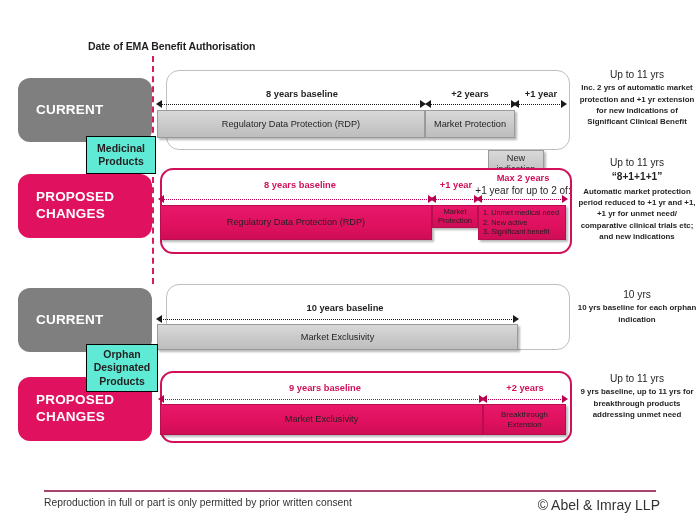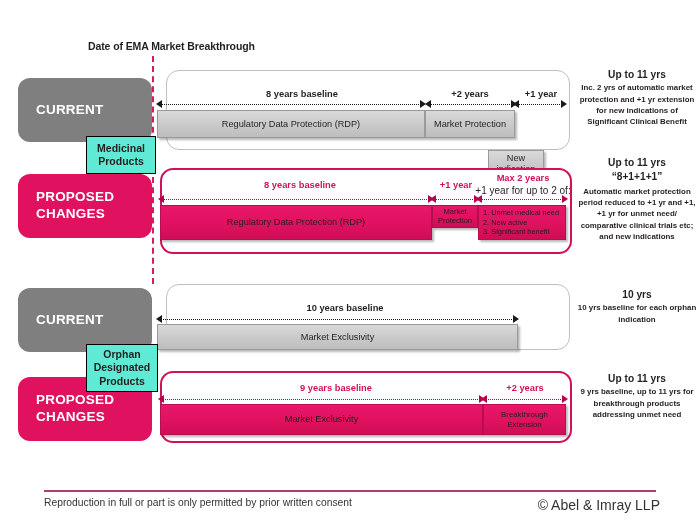--- a/index.html
+++ b/index.html
@@ -84,35 +84,35 @@
   .arrow .head.l{left:0;border-right:6px solid #1a1a1a;}
   .arrow .head.r{right:0;border-left:6px solid #1a1a1a;}
   .arrow.pk .head.l{border-right-color:#b9004f;}
   .arrow.pk .head.r{border-left-color:#b9004f;}
 
   
   .note{
     position:absolute;width:122px;text-align:center;color:#231f20;
     font-size:7.9px;line-height:1.42;
   }
-  .note .hd{font-size:10.2px;font-weight:bold;display:block;}
+  .note .hd{font-size:10.2px;font-weight:normal;display:block;}
   .note .hd2{font-size:10.2px;font-weight:bold;display:block;margin-bottom:1px;}
   .note .bd{display:block;font-weight:bold;}
 
   
   .frule{position:absolute;left:44px;top:490px;width:612px;height:0;border-top:2px solid #a8436f;}
   .fleft{position:absolute;left:44px;top:497px;font-size:10.3px;color:#333333;}
   .fright{position:absolute;right:40px;top:497px;font-size:14px;color:#333333;}
 </style>
 </head>
 <body>
 
 <div class="stage">
 
-  <div class="auth-label">Date of EMA Market Breakthrough</div>
+  <div class="auth-label">Date of EMA Benefit Authorisation</div>
   <div class="auth-line"></div>
 
   <div class="side grey" style="top:78px;height:64px;">
     <span class="stack">
       <span>CURRENT</span>
     </span>
   </div>
 
   <div class="tlbox grey" style="left:166px;top:70px;width:404px;height:80px;"></div>
 
@@ -237,21 +237,21 @@
 
   <div class="side pink" style="top:377px;height:64px;">
     <span class="stack">
       <span>PROPOSED</span>
       <span>CHANGES</span>
     </span>
   </div>
 
   <div class="tlbox pink" style="left:160px;top:371px;width:412px;height:72px;"></div>
 
-  <div class="mlabel pinktext" style="left:186px;top:383px;width:300px;">9 years baseline</div>
+  <div class="mlabel pinktext" style="left:175px;top:383px;width:300px;">9 years baseline</div>
   <div class="mlabel pinktext" style="left:485px;top:383px;width:80px;">+2 years</div>
 
   <div class="arrow pk" style="left:158px;top:395px;width:327px;">
     <span class="head l"></span>
       <span class="line"></span>
       <span class="head r"></span>
   </div>
   <div class="arrow pk" style="left:481px;top:395px;width:87px;">
     <span class="head l"></span>
       <span class="line"></span>

